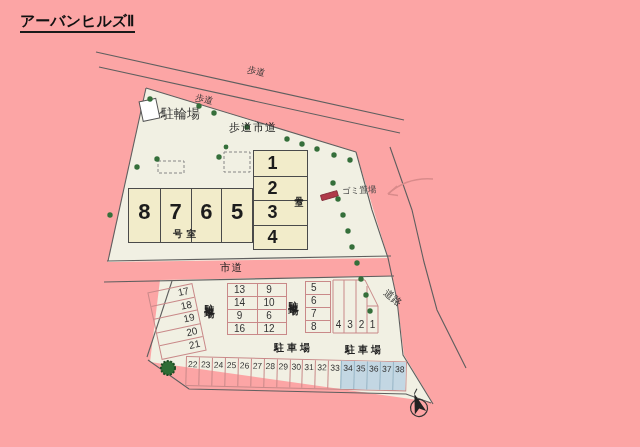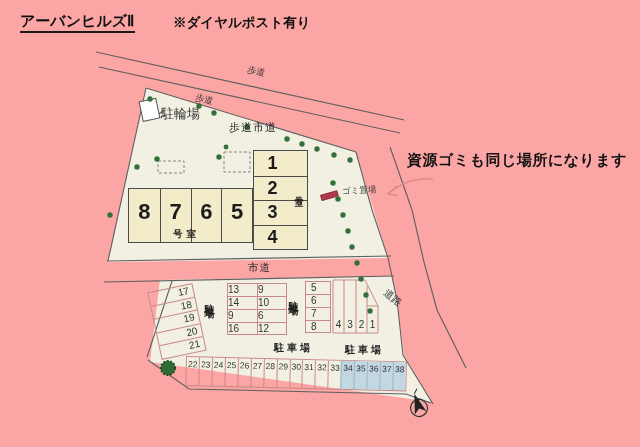--- a/index.html
+++ b/index.html
@@ -20,21 +20,21 @@
            font-size:18px;font-weight:800;color:#1c1c1c;padding-right:16px;}
   .bld-col .bcell:first-child{border-top:none;}
   
   .pkA{position:absolute;left:154px;top:287px;width:46px;height:69px;transform:rotate(-12deg);
        border:1px solid #c98989;box-sizing:border-box;display:flex;flex-direction:column;}
   .pkA div{flex:1;border-top:1px solid #c98989;font-size:10px;color:#333;text-align:right;padding-right:4px;line-height:12px;}
   .pkA div:first-child{border-top:none;}
   .pkB{position:absolute;left:227px;top:283px;width:60px;height:52px;border:1px solid #c98989;
        box-sizing:border-box;display:grid;grid-template-columns:1fr 1fr;grid-template-rows:repeat(4,1fr);}
   .pkB div{border-left:1px solid #c98989;border-top:1px solid #c98989;font-size:10px;color:#333;
-       text-align:left;padding-right:6px;line-height:12px;}
+       text-align:center;padding-right:6px;line-height:12px;}
   .pkB div:nth-child(odd){border-left:none;}
   .pkB div:nth-child(-n+2){border-top:none;}
   .pkC{position:absolute;left:305px;top:281px;width:26px;height:52px;border:1px solid #c98989;
        box-sizing:border-box;display:flex;flex-direction:column;}
   .pkC div{flex:1;border-top:1px solid #c98989;font-size:10px;color:#333;padding-left:5px;line-height:12px;}
   .pkC div:first-child{border-top:none;}
   .pkD-num{position:absolute;top:319px;width:11px;height:13px;font-size:10px;color:#333;text-align:center;}
   .pkRow{position:absolute;left:186px;top:356px;width:221px;height:30px;transform:rotate(1.4deg);
        transform-origin:0 0;border:1px solid #c98989;box-sizing:border-box;display:flex;}
   .pkRow div{flex:1;border-left:1px solid #c98989;font-size:8.5px;color:#333;text-align:center;padding-top:2px;}
@@ -117,27 +117,25 @@
     </g>
 
     <g transform="rotate(-18 419 408)">
       <circle cx="419" cy="408" r="8.5" fill="none" stroke="#333" stroke-width="1.2"></circle>
       <path d="M419,393 L413,413 L419,408.5 L425,413 Z" fill="#222"></path>
       <line x1="419" y1="393" x2="423" y2="389" stroke="#333" stroke-width="1"></line>
     </g>
   </svg>
 
   <div class="lbl" style="left:20px;top:13px;font-size:15px;font-weight:800;color:#111;border-bottom:2px solid #1a1a1a;padding-bottom:1px;">アーバンヒルズⅡ</div>
-  <div class="lbl" style="left:173px;top:16px;font-size:13.5px;font-weight:800;color:#111;">※ダイヤルポスト有り</div>
-  <div class="lbl" style="left:407px;top:152px;font-size:15px;font-weight:800;color:#111;letter-spacing:0.5px;">資源ゴミも同じ場所になります</div>
 
   <div class="lbl" style="left:247px;top:67px;font-size:9px;color:#333;transform:rotate(13deg);">歩道</div>
   <div class="lbl" style="left:195px;top:95px;font-size:9px;color:#333;transform:rotate(13deg);">歩道</div>
   <div class="lbl" style="left:229px;top:93px;font-size:11px;color:#222;letter-spacing:1px;margin-top:28px;">歩道市道</div>
-  <div class="lbl" style="left:248px;top:262px;font-size:10.5px;color:#222;letter-spacing:1px;">市道</div>
+  <div class="lbl" style="left:220px;top:262px;font-size:10.5px;color:#222;letter-spacing:1px;">市道</div>
   <div class="lbl" style="left:383px;top:292px;font-size:10px;color:#333;transform:rotate(38deg);">道路</div>
   <div class="lbl" style="left:161px;top:107px;font-size:13px;color:#333;">駐輪場</div>
   <div class="lbl" style="left:342px;top:186px;font-size:8.5px;color:#444;transform:rotate(-3deg);">ゴミ置場</div>
 
   <div class="bld-row">
     <div class="bcell">8</div>
     <div class="bcell">7</div>
     <div class="bcell">6</div>
     <div class="bcell">5</div>
     <div style="position:absolute;left:0;right:8px;bottom:1px;text-align:center;font-size:9.5px;font-weight:700;letter-spacing:4px;">号室</div>

